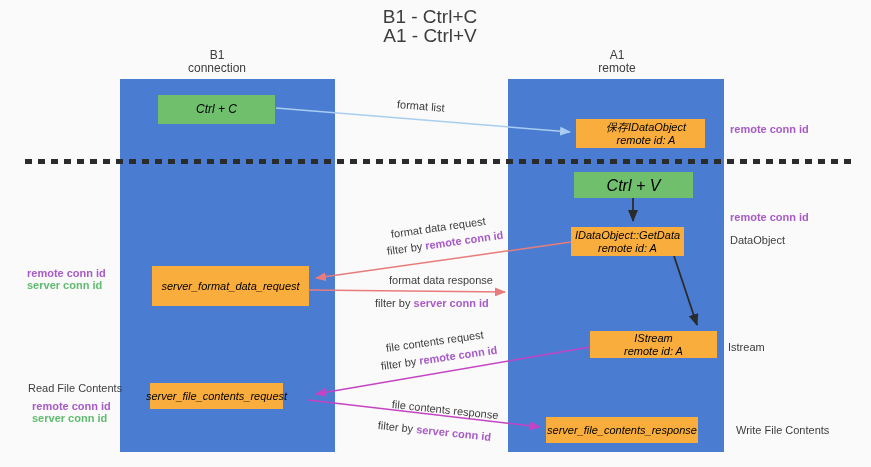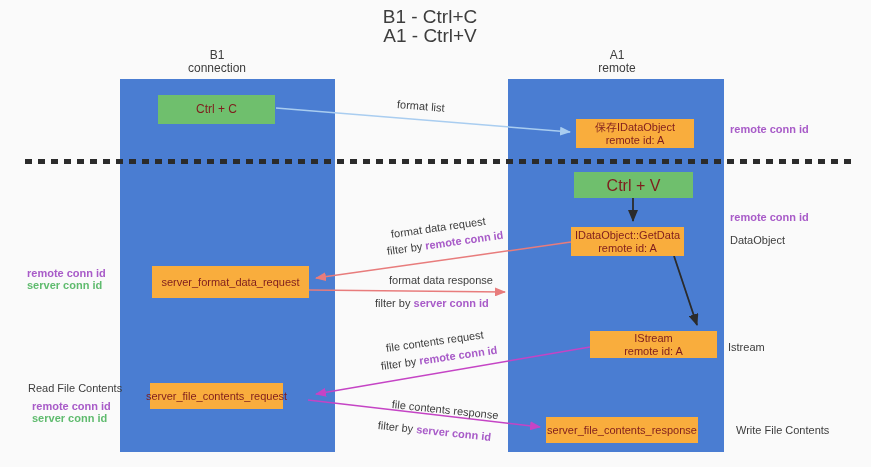--- a/index.html
+++ b/index.html
@@ -20,28 +20,28 @@
   
   .col{top:79px;height:373px;background:var(--blue,#4a7dd2);}
   .col-b1{left:120px;width:215px;}
   .col-a1{left:508px;width:216px;}
   
   .divider{left:25px;top:159px;width:827px;height:5px;
     background:repeating-linear-gradient(90deg,var(--divider,#2b2b2b) 0 7px,transparent 7px 13px);}
 
   
   .node{display:flex;flex-direction:column;align-items:center;justify-content:center;
-    color:#7f1d1d;font-size:11px;line-height:13px;text-align:left;white-space:nowrap;}
+    color:#000000;font-size:11px;line-height:13px;text-align:left;white-space:nowrap;font-style:italic;}
   .green{background:var(--green,#6fbf6d);}
   .orange{background:var(--orange,#f9ad3d);}
   .n-ctrl-c{left:158px;top:95px;width:117px;height:29px;font-size:12px;}
-  .n-saved{left:576px;top:119px;width:118px;height:29px;}
+  .n-saved{left:576px;top:119px;width:118px;height:29px;padding-left:11px;}
   .n-ctrl-v{left:574px;top:172px;width:119px;height:26px;font-size:16px;}
   .n-getdata{left:571px;top:227px;width:113px;height:29px;}
-  .n-fmt-req{left:152px;top:266px;width:157px;height:32px;}
+  .n-fmt-req{left:152px;top:266px;width:157px;height:40px;}
   .n-fmt-resp{left:511px;top:281px;width:157px;height:28px;}
   .n-istream{left:590px;top:331px;width:127px;height:27px;}
   .n-file-req{left:150px;top:383px;width:133px;height:26px;}
   .n-file-resp{left:546px;top:417px;width:152px;height:26px;}
 
   
   .slabel{font-size:11px;line-height:12px;white-space:nowrap;}
   .purple{color:var(--purple,#a85bc8);font-weight:bold;}
   .greentxt{color:var(--greentext,#5fbb6e);font-weight:bold;}
   .r-remote-1{left:730px;top:123px;}

